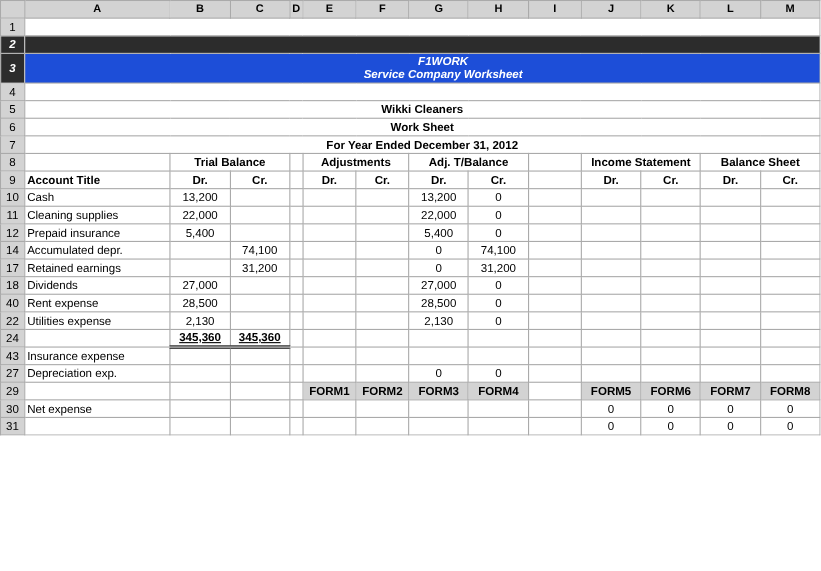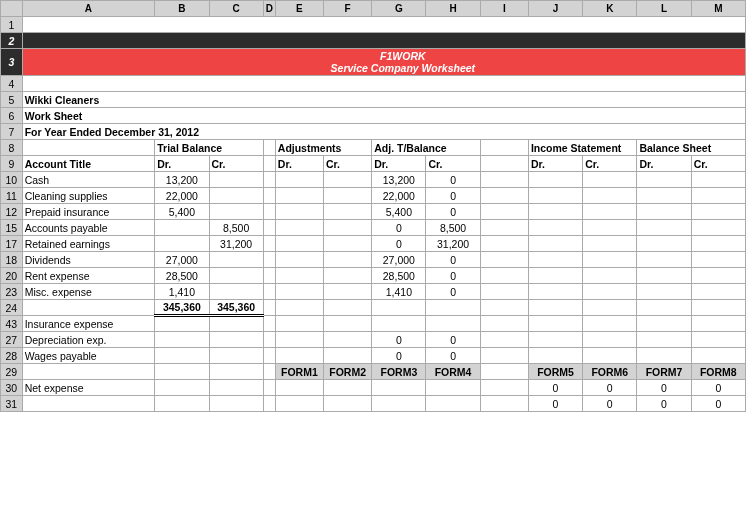--- a/index.html
+++ b/index.html
@@ -37,24 +37,24 @@
       font-weight: bold;
       font-size: 10px;
     }
     .row-num {
       background: #d3d3d3;
       text-align: center;
       font-size: 10px;
       width: 18px;
       min-width: 18px;
     }
-    .center { }
+    .center { text-align: center; }
     .right { text-align: center; }
     .bold { font-weight: bold; }
-    .underline { }
+    .underline { text-decoration: underline; }
     .form-cell {
       background: #d3d3d3;
       font-weight: bold;
       text-align: center;
       font-size: 10px;
     }
   </style>
 </head>
 <body>
 
@@ -99,21 +99,21 @@
     <td colspan="13"></td>
   </tr>
 
   <tr class="header-row">
     <td class="row-num" style="background:#2c2c2c;color:#fff;">2</td>
     <td colspan="13"></td>
   </tr>
 
   <tr class="header-row">
     <td class="row-num" style="background:#2c2c2c;color:#fff;">3</td>
-    <td colspan="13" class="center bold" style="background:#ef4444;color:#fff;font-style:italic;padding-left:40px;">
+    <td colspan="13" class="center bold" style="background:#1d4ed8;color:#fff;font-style:italic;padding-left:40px;">
       <span>F1WORK</span><br>
       <span>Service Company Worksheet</span>
     </td>
   </tr>
 
   <tr>
     <td class="row-num">4</td>
     <td colspan="13"></td>
   </tr>
 
@@ -206,37 +206,37 @@
     <td class="right">5,400</td>
     <td class="right">0</td>
     <td></td>
     <td></td>
     <td></td>
     <td></td>
     <td></td>
   </tr>
 
 
-
-  <tr>
-    <td class="row-num">15</td>
-    <td>Accounts payable</td>
-    <td></td>
-    <td class="right">8,500</td>
-    <td></td>
-    <td></td>
-    <td></td>
-    <td class="right">0</td>
-    <td class="right">8,500</td>
-    <td></td>
-    <td></td>
-    <td></td>
-    <td></td>
-    <td></td>
-  </tr>
+  <tr>
+    <td class="row-num">14</td>
+    <td>Accumulated depr.</td>
+    <td></td>
+    <td class="right">74,100</td>
+    <td></td>
+    <td></td>
+    <td></td>
+    <td class="right">0</td>
+    <td class="right">74,100</td>
+    <td></td>
+    <td></td>
+    <td></td>
+    <td></td>
+    <td></td>
+  </tr>
+
 
 
   <tr>
     <td class="row-num">17</td>
     <td>Retained earnings</td>
     <td></td>
     <td class="right">31,200</td>
     <td></td>
     <td></td>
     <td></td>
@@ -261,54 +261,54 @@
     <td class="right">0</td>
     <td></td>
     <td></td>
     <td></td>
     <td></td>
     <td></td>
   </tr>
 
 
   <tr>
-    <td class="row-num">20</td>
+    <td class="row-num">40</td>
     <td>Rent expense</td>
     <td class="right">28,500</td>
     <td></td>
     <td></td>
     <td></td>
     <td></td>
     <td class="right">28,500</td>
     <td class="right">0</td>
     <td></td>
     <td></td>
     <td></td>
     <td></td>
     <td></td>
   </tr>
 
 
-
-  <tr>
-    <td class="row-num">23</td>
-    <td>Misc. expense</td>
-    <td class="right">1,410</td>
-    <td></td>
-    <td></td>
-    <td></td>
-    <td></td>
-    <td class="right">1,410</td>
-    <td class="right">0</td>
-    <td></td>
-    <td></td>
-    <td></td>
-    <td></td>
-    <td></td>
-  </tr>
+  <tr>
+    <td class="row-num">22</td>
+    <td>Utilities expense</td>
+    <td class="right">2,130</td>
+    <td></td>
+    <td></td>
+    <td></td>
+    <td></td>
+    <td class="right">2,130</td>
+    <td class="right">0</td>
+    <td></td>
+    <td></td>
+    <td></td>
+    <td></td>
+    <td></td>
+  </tr>
+
 
   <tr>
     <td class="row-num">24</td>
     <td></td>
     <td class="right bold underline" style="border-bottom: 3px double #000;">345,360</td>
     <td class="right bold underline" style="border-bottom: 3px double #000;">345,360</td>
     <td></td>
     <td></td>
     <td></td>
     <td></td>
@@ -348,36 +348,20 @@
     <td></td>
     <td class="right">0</td>
     <td class="right">0</td>
     <td></td>
     <td></td>
     <td></td>
     <td></td>
     <td></td>
   </tr>
 
-  <tr>
-    <td class="row-num">28</td>
-    <td>Wages payable</td>
-    <td></td>
-    <td></td>
-    <td></td>
-    <td></td>
-    <td></td>
-    <td class="right">0</td>
-    <td class="right">0</td>
-    <td></td>
-    <td></td>
-    <td></td>
-    <td></td>
-    <td></td>
-  </tr>
 
   <tr>
     <td class="row-num">29</td>
     <td></td>
     <td></td>
     <td></td>
     <td></td>
     <td class="form-cell">FORM1</td>
     <td class="form-cell">FORM2</td>
     <td class="form-cell">FORM3</td>

